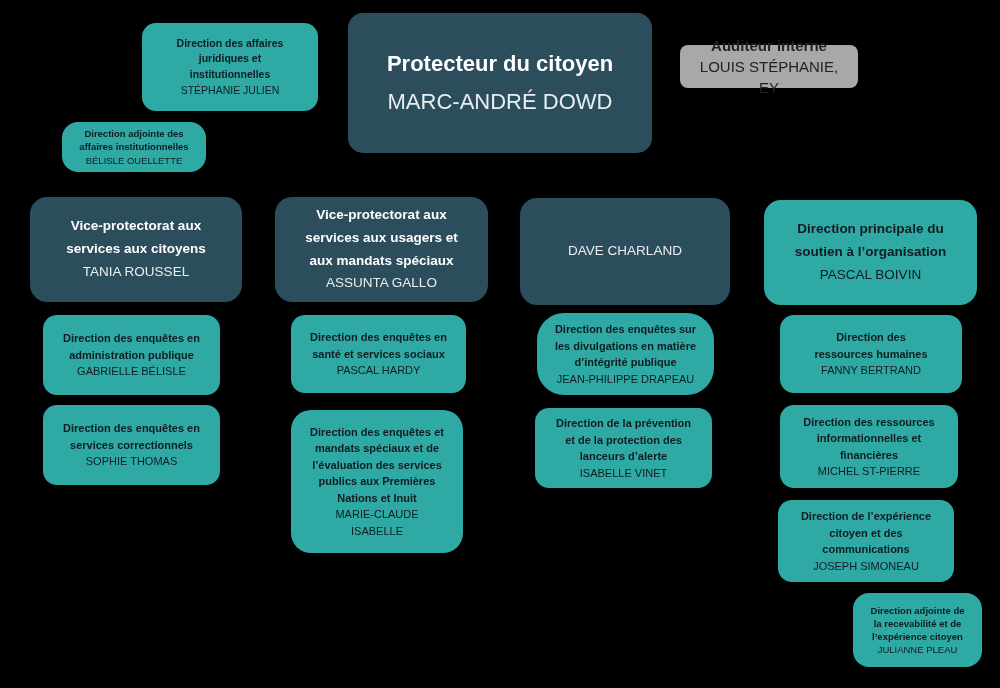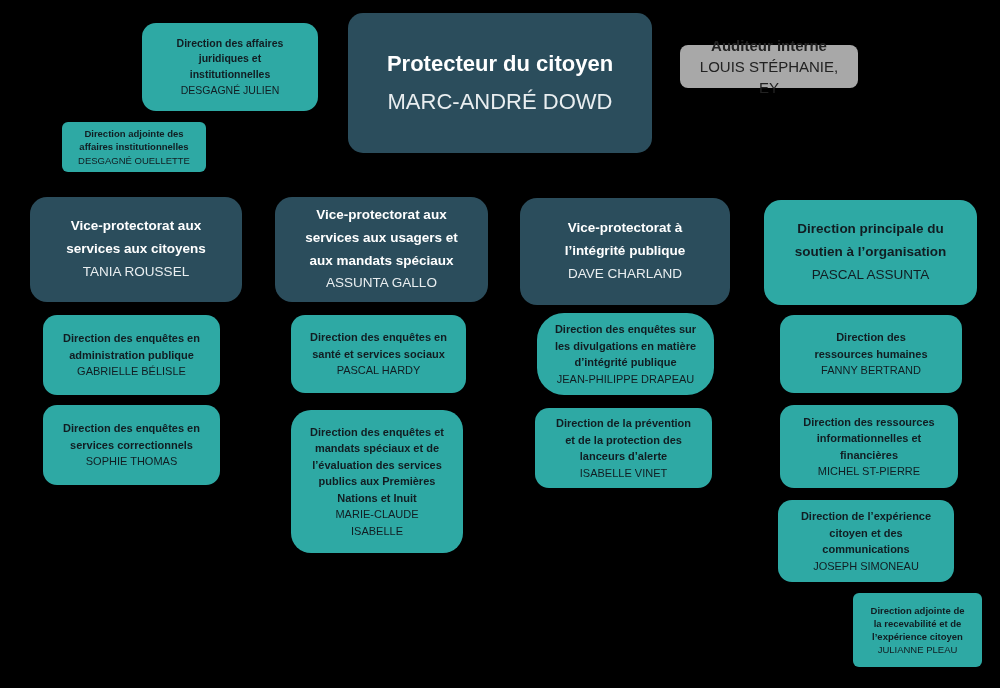--- a/index.html
+++ b/index.html
@@ -23,21 +23,21 @@
   .dark .name{color:var(--name-light); font-weight:normal;}
   .teal{background:var(--teal); color:var(--text-dark);}
   .teal .name{font-weight:normal;}
   .gray{background:var(--gray); color:#222;}
   .gray .name{font-weight:normal;}
 
   
   .root-size{font-size:22px; line-height:1.75; border-radius:15px;}
   .header-size{font-size:13.5px; line-height:1.7; border-radius:17px;}
   .sub-size{font-size:11px; line-height:1.5; border-radius:14px;}
-  .small-size{font-size:9.5px; line-height:1.38; border-radius:6px;}
+  .small-size{font-size:9.5px; line-height:1.38; border-radius:16px;}
   .audit-size{font-size:15px; line-height:1.42; border-radius:8px;}
 
   
   .pos-protecteur            {left:348px; top:13px;  width:304px; height:140px;}
   .pos-affaires-juridiques   {left:142px; top:23px;  width:176px; height:88px; font-size:10.5px; line-height:1.5; border-radius:14px;}
   .pos-adjointe-inst         {left:62px;  top:122px; width:144px; height:50px;}
   .pos-auditeur              {left:680px; top:45px;  width:178px; height:43px;}
 
   .pos-vp-citoyens           {left:30px;  top:197px; width:212px; height:105px;}
   .pos-vp-usagers            {left:275px; top:197px; width:213px; height:105px;}
@@ -57,27 +57,27 @@
 </style>
 </head>
 <body>
 
 <div id="stage">
 
   <div class="box teal sub-size pos-affaires-juridiques">
     <span class="title">Direction des affaires
 juridiques et
 institutionnelles</span>
-    <span class="name">DESGAGNÉ JULIEN</span>
+    <span class="name">STÉPHANIE JULIEN</span>
   </div>
 
   <div class="box teal small-size pos-adjointe-inst">
     <span class="title">Direction adjointe des
 affaires institutionnelles</span>
-    <span class="name">DESGAGNÉ OUELLETTE</span>
+    <span class="name">BÉLISLE OUELLETTE</span>
   </div>
 
   <div class="box dark root-size pos-protecteur">
     <span class="title">Protecteur du citoyen</span>
     <span class="name">MARC-ANDRÉ DOWD</span>
   </div>
 
   <div class="box gray audit-size pos-auditeur">
     <span class="title">Auditeur interne</span>
     <span class="name">LOUIS STÉPHANIE, EY</span>
@@ -90,29 +90,27 @@
   </div>
 
   <div class="box dark header-size pos-vp-usagers">
     <span class="title">Vice-protectorat aux
 services aux usagers et
 aux mandats spéciaux</span>
     <span class="name">ASSUNTA GALLO</span>
   </div>
 
   <div class="box dark header-size pos-vp-integrite">
-    <span class="title">Vice-protectorat à
-l’intégrité publique</span>
     <span class="name">DAVE CHARLAND</span>
   </div>
 
   <div class="box teal header-size pos-soutien-org">
     <span class="title">Direction principale du
 soutien à l’organisation</span>
-    <span class="name">PASCAL ASSUNTA</span>
+    <span class="name">PASCAL BOIVIN</span>
   </div>
 
   <div class="box teal sub-size pos-enquetes-admin">
     <span class="title">Direction des enquêtes en
 administration publique</span>
     <span class="name">GABRIELLE BÉLISLE</span>
   </div>
 
   <div class="box teal sub-size pos-enquetes-correct">
     <span class="title">Direction des enquêtes en

